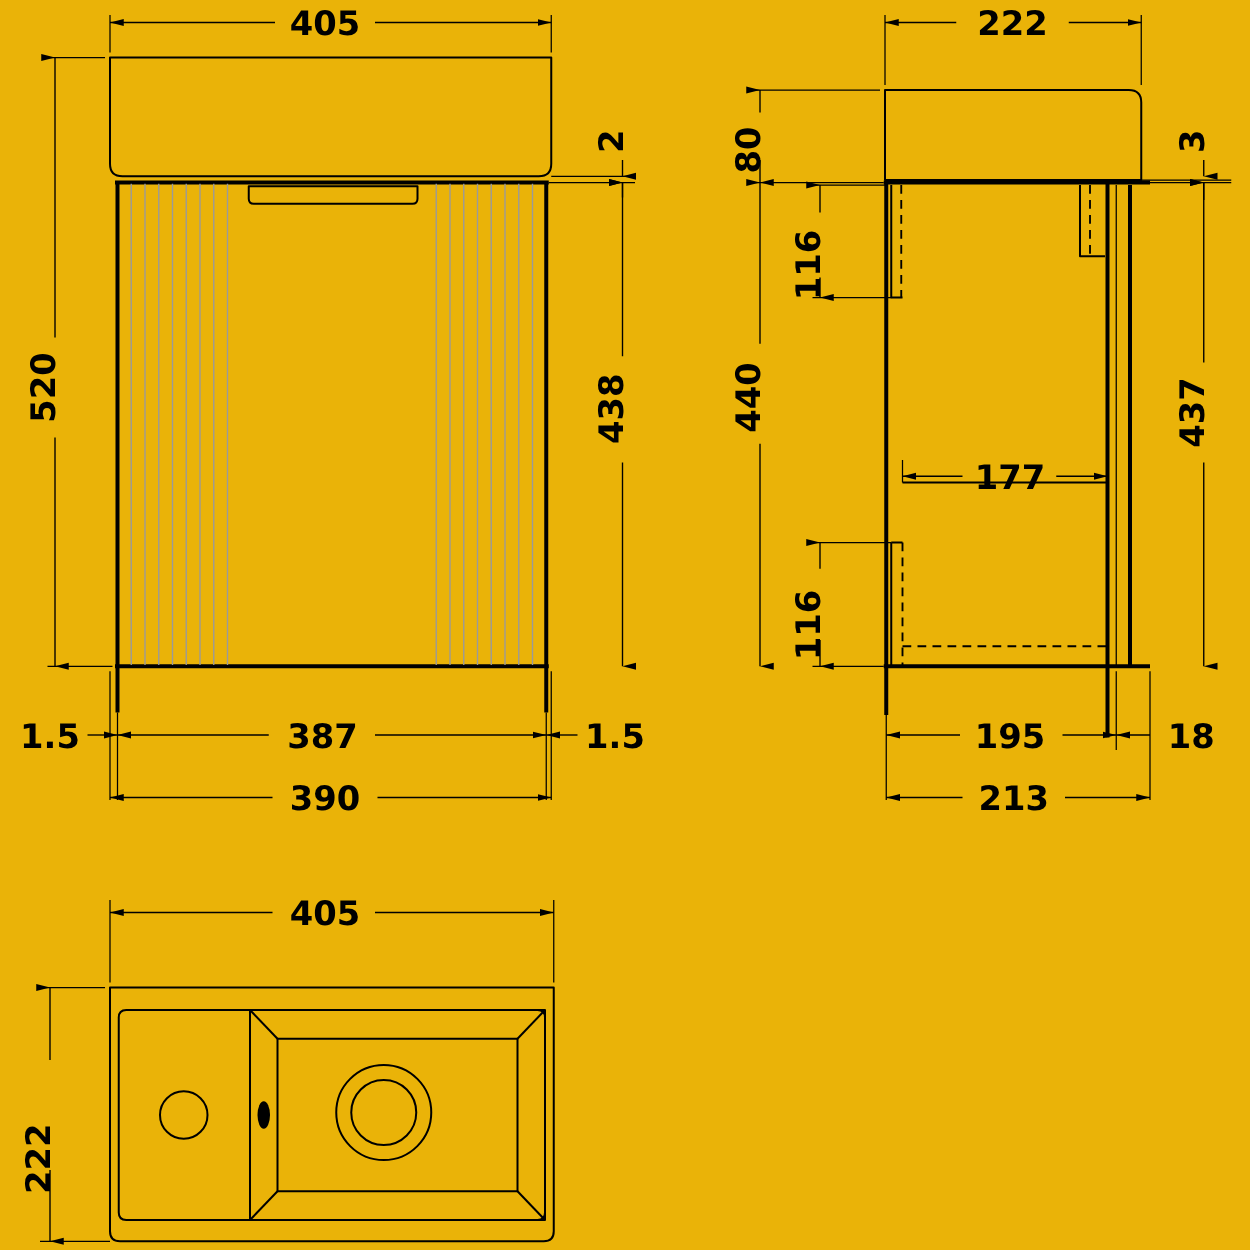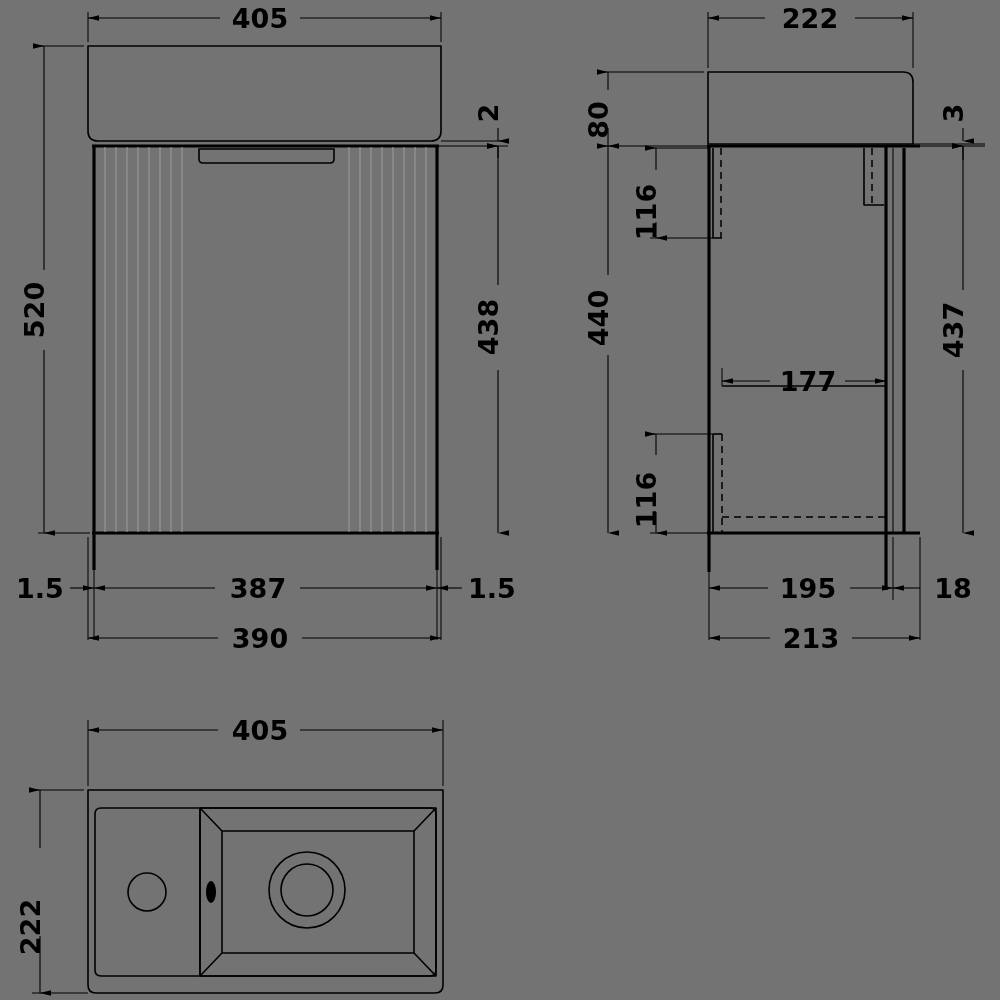--- a/index.html
+++ b/index.html
@@ -10,21 +10,21 @@
   body {
     width: 1000px;
     height: 1000px;
     font-family: "Liberation Sans", sans-serif;
     overflow: hidden;
   }
   #drawing-root {
     position: relative;
     width: 1000px;
     height: 1000px;
-    background: #737373;
+    background: #eab308;
   }
   svg.sheet {
     display: block;
     width: 1000px;
     height: 1000px;
   }
   
   .outline   { fill: none; stroke: #000000; stroke-width: 1.6; stroke-linejoin: round; }
   .outline-h { fill: none; stroke: #000000; stroke-width: 3.2; stroke-linejoin: miter; }
   .thin      { fill: none; stroke: #000000; stroke-width: 1.0; }

